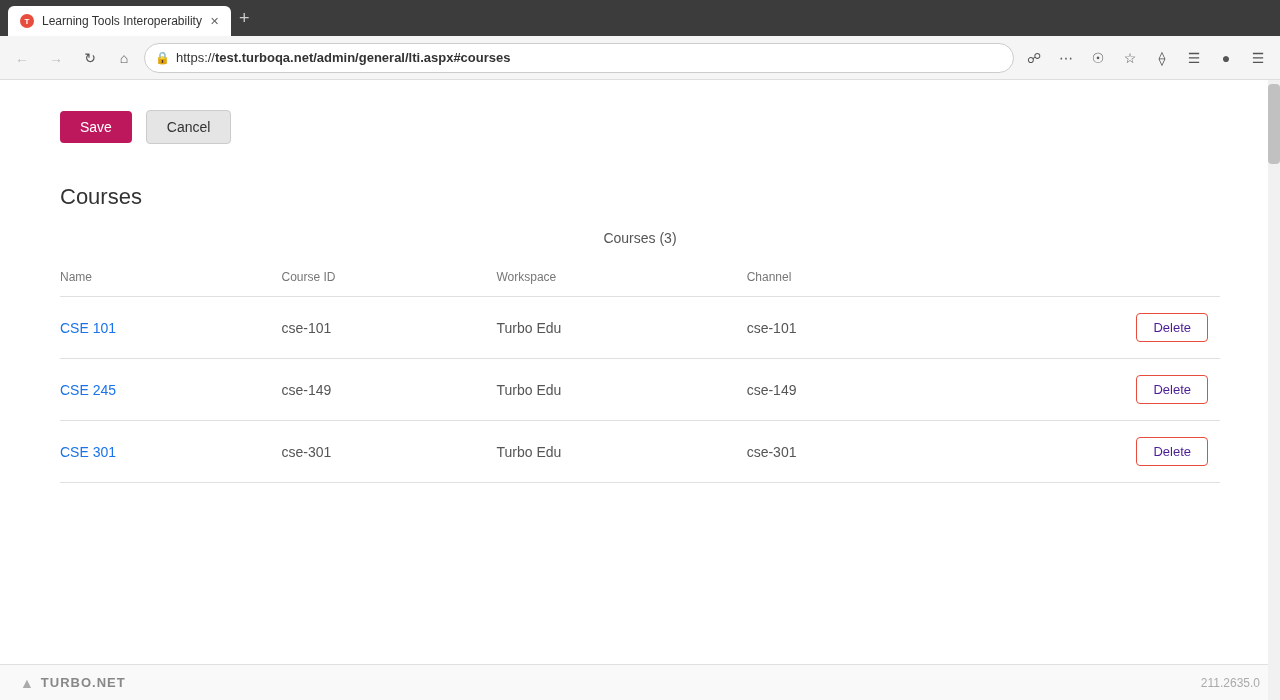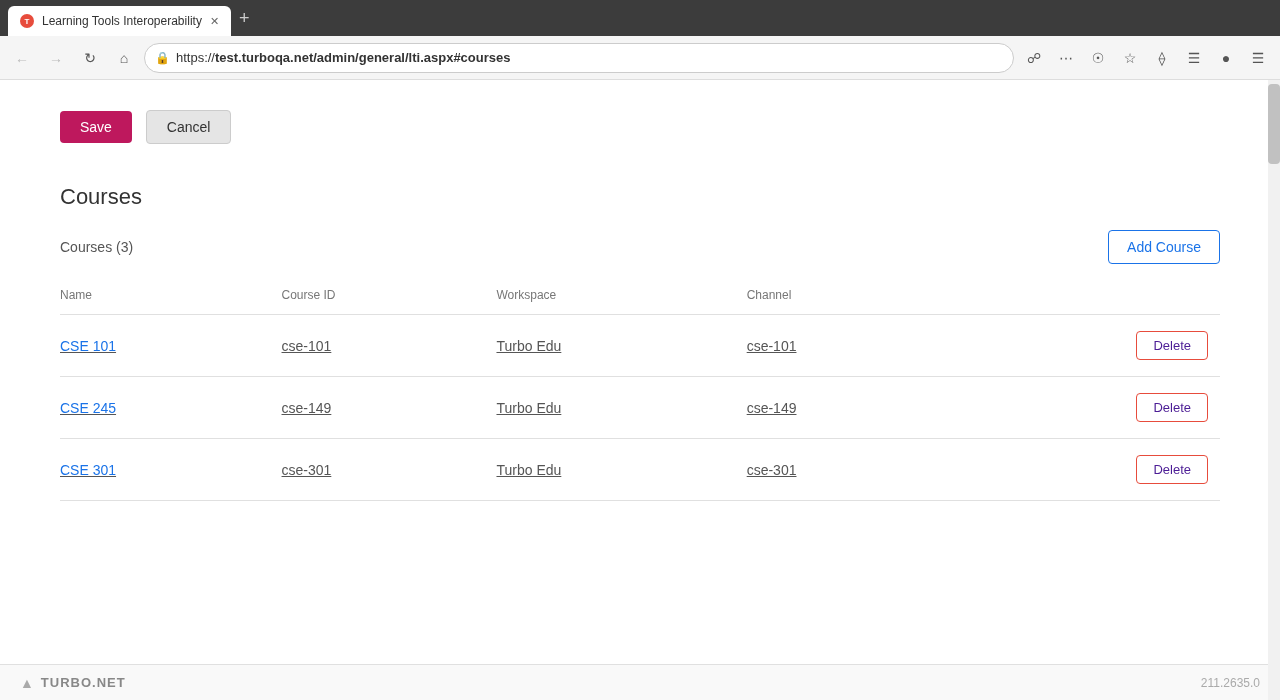--- a/index.html
+++ b/index.html
@@ -128,20 +128,21 @@
       font-weight: normal;
       color: #333;
       margin-bottom: 20px;
     }
 
     .courses-header {
       display: flex;
       align-items: center;
       justify-content: space-between;
       margin-bottom: 16px;
+      flex-direction: column;
     }
     .courses-count {
       font-size: 14px;
       color: #555;
     }
     .btn-add-course {
       background: white;
       color: #1a73e8;
       border: 1px solid #1a73e8;
       padding: 8px 18px;
@@ -165,21 +166,20 @@
       color: #777;
       font-size: 12px;
     }
     .courses-table tbody tr {
       border-bottom: 1px solid #e0e0e0;
     }
     .courses-table td {
       padding: 16px 12px 16px 0;
       font-size: 14px;
       color: #555;
-      text-decoration: underline;
     }
     .course-link {
       color: #1a73e8;
       text-decoration: none;
       cursor: pointer;
     }
     .btn-delete {
       background: white;
       color: #4c1d95;
       border: 1px solid #e74c3c;
@@ -283,21 +283,20 @@
   <div>
     <button class="btn-save">Save</button>
     <button class="btn-cancel">Cancel</button>
   </div>
 
   <div class="page-section">
     <h2 class="section-title">Courses</h2>
 
     <div class="courses-header">
       <span class="courses-count">Courses (3)</span>
-      <button class="btn-add-course">Add Course</button>
     </div>
 
     <table class="courses-table">
       <thead>
         <tr>
           <th>Name</th>
           <th>Course ID</th>
           <th>Workspace</th>
           <th>Channel</th>
           <th></th>

